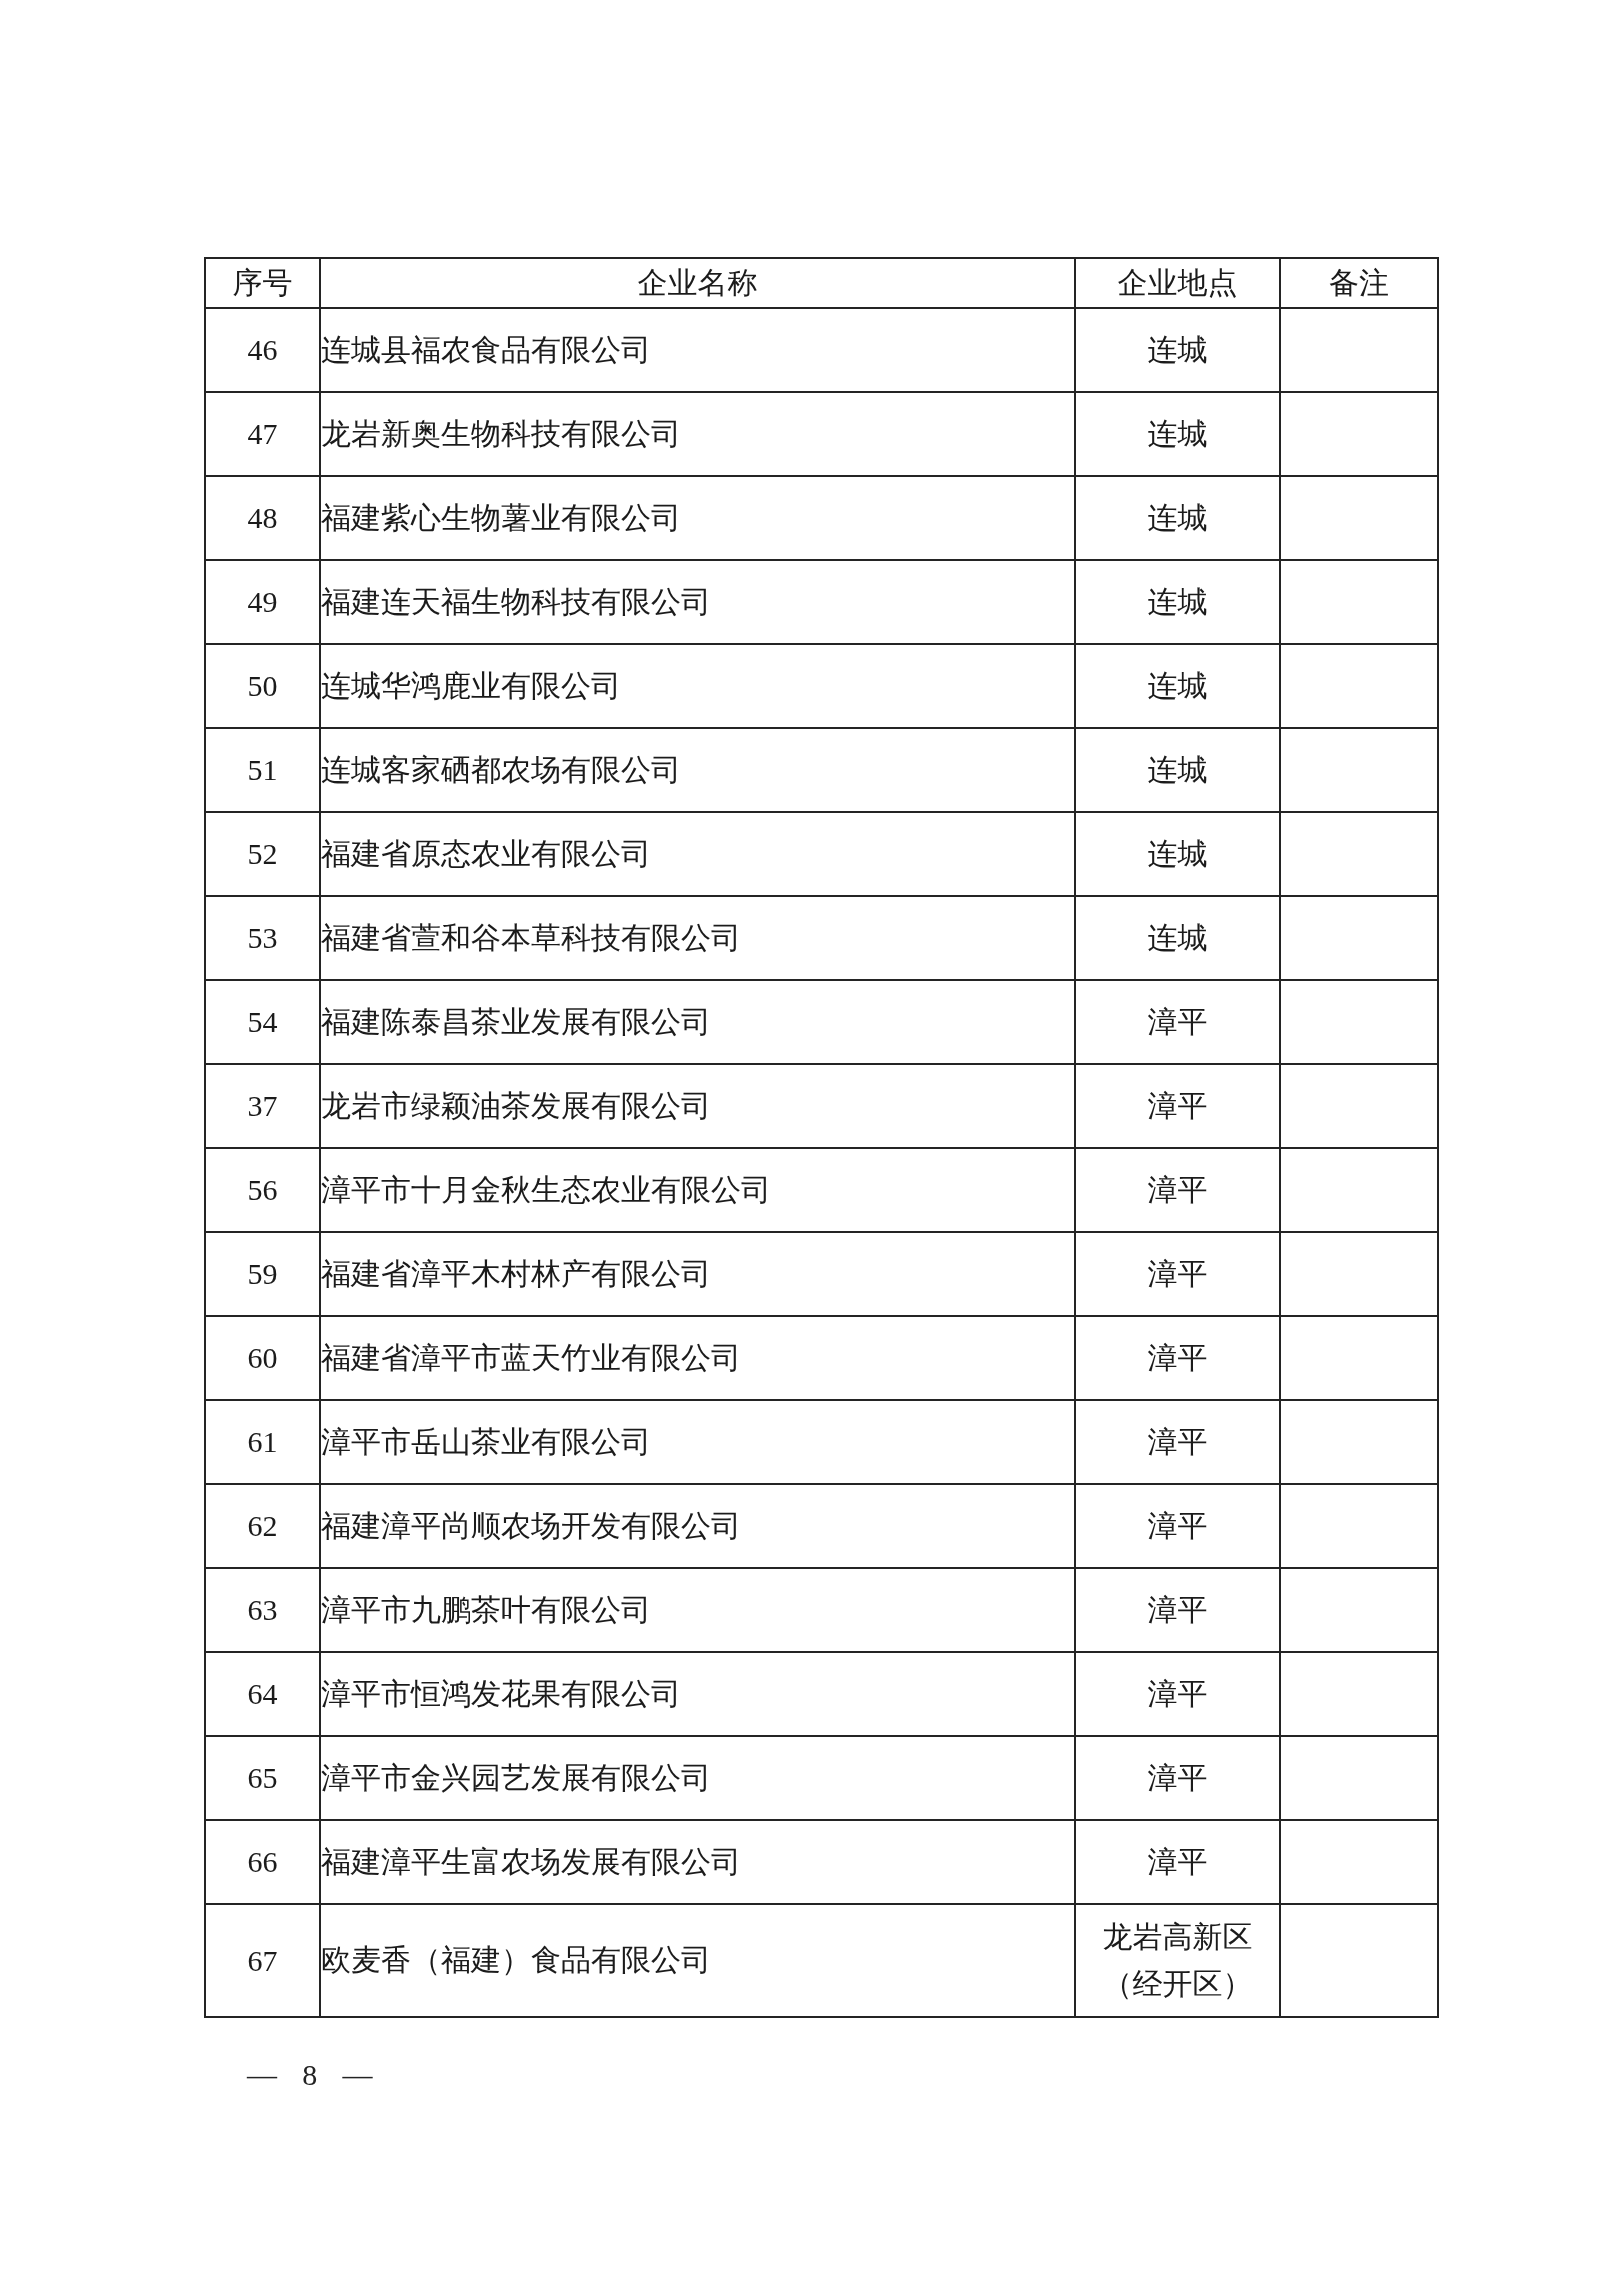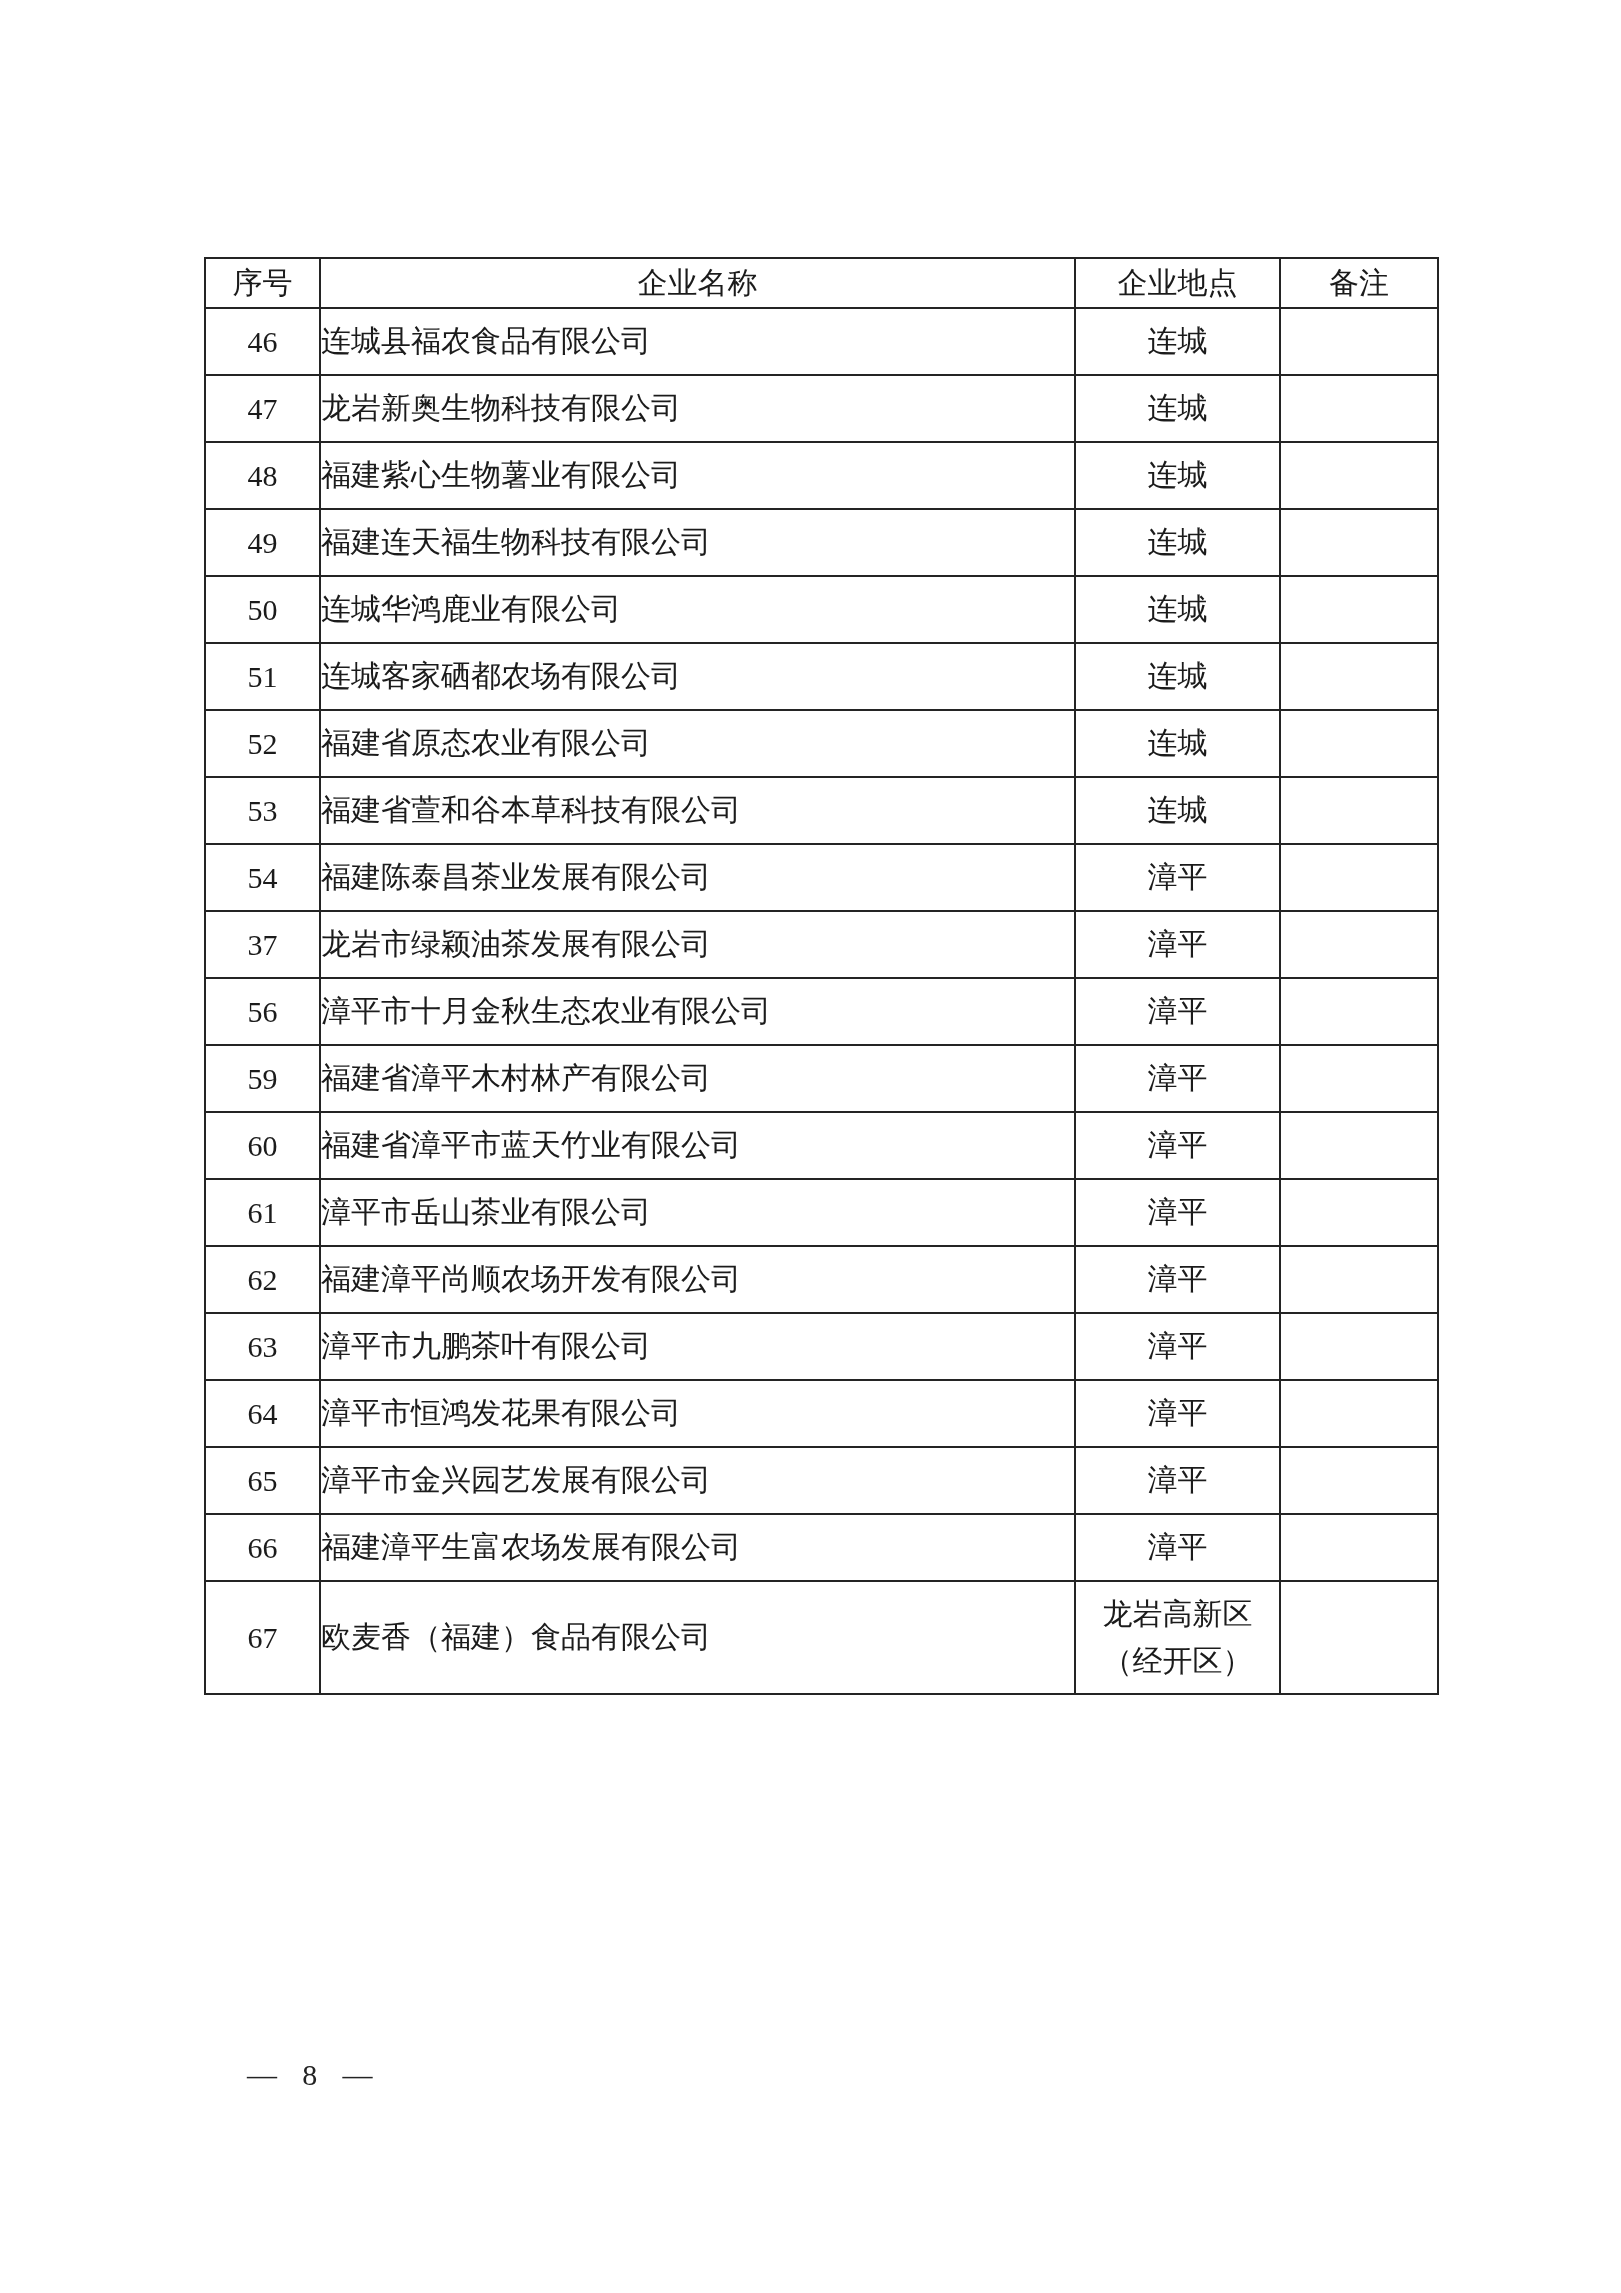--- a/index.html
+++ b/index.html
@@ -29,21 +29,21 @@
   table.companies td {
     border: 2px solid #242424;
     font-weight: normal;
     font-size: 30px;
     color: #1b1b1b;
     padding: 0;
     overflow: hidden;
   }
   table.companies thead tr { height: 50px; }
   table.companies thead th { border-bottom-width: 2.9px; text-align: center; }
-  table.companies tbody tr { height: 67px; }
+  table.companies tbody tr { height: 84px; }
   table.companies tbody tr:last-child { height: 113px; }
   td.c-no { text-align: center; }
   td.c-name { text-align: left; padding-left: 19.6px; }
   td.c-location { text-align: center; white-space: pre-line; line-height: 1.55; }
   td.c-remark { text-align: center; }
   .page-number {
     position: absolute;
     left: 247px;
     top: 2058px;
     font-size: 30px;

